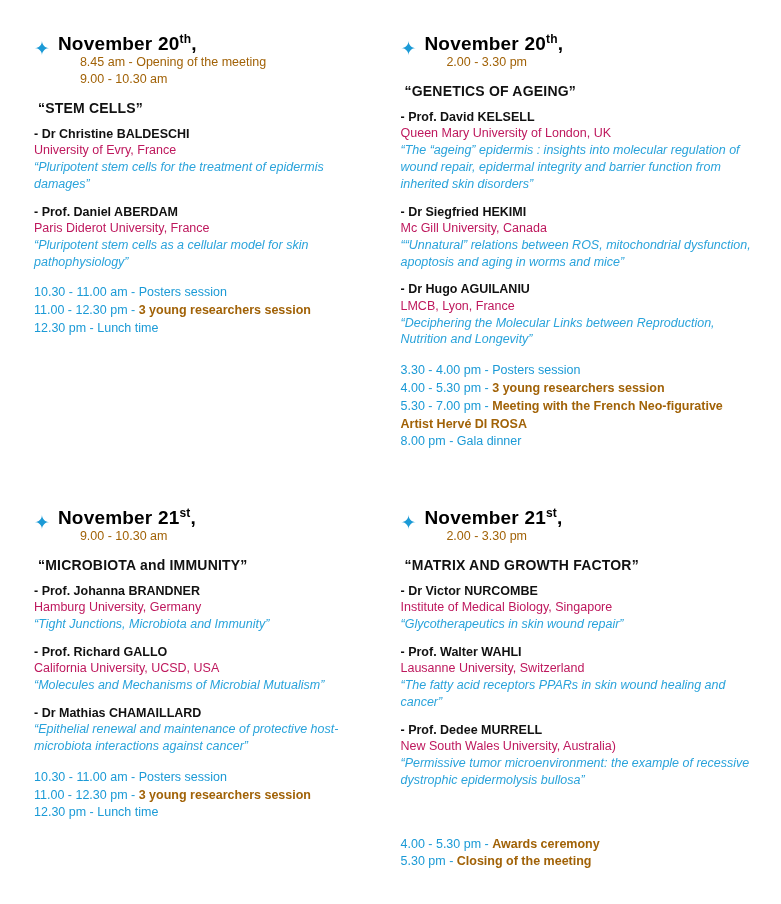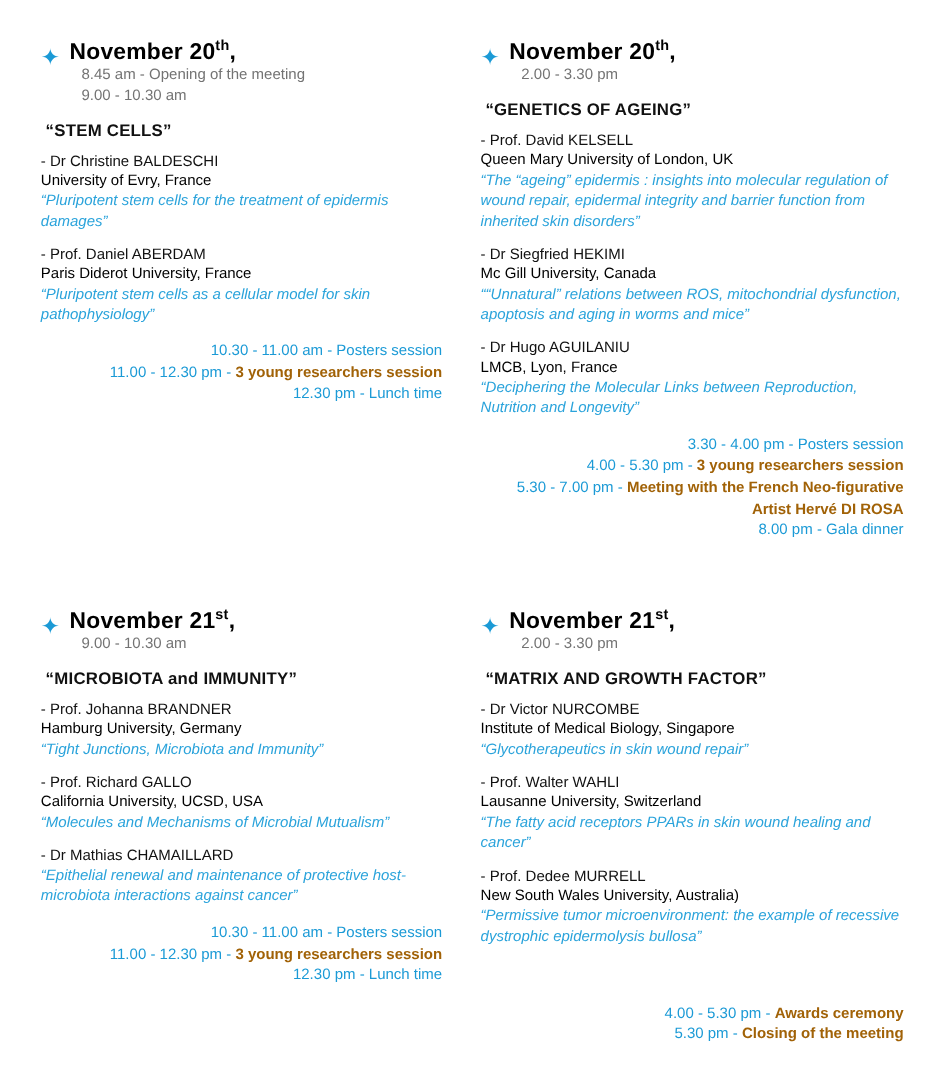--- a/index.html
+++ b/index.html
@@ -56,58 +56,57 @@
     font-weight: bold;
     line-height: 1.05;
     letter-spacing: 0.2px;
   }
   .date sup {
     font-size: 12px;
     vertical-align: super;
     line-height: 0;
   }
   .time-line {
-    color: #737373;
+    color: #a16207;
     font-size: 12.5px;
     line-height: 1.35;
-    margin-left: 10px;
+    margin-left: 22px;
   }
 
   .section-title {
     font-size: 14px;
     font-weight: bold;
     color: #111111;
     margin: 12px 0 10px 4px;
     letter-spacing: 0.2px;
   }
 
   .talk {
     margin-bottom: 11px;
   }
   .speaker {
     font-size: 12.5px;
-    font-weight: normal;
+    font-weight: bold;
     color: #111111;
     line-height: 1.3;
   }
   .affiliation {
     font-size: 12.5px;
-    color: #000000;
+    color: #be185d;
     line-height: 1.35;
   }
   .talk-title {
     font-size: 12.5px;
     color: #2aa3db;
     font-style: italic;
     line-height: 1.35;
   }
 
   .schedule {
     margin-top: 14px;
-    text-align: right;
   }
   .sched-line {
     font-size: 12.5px;
     color: #1b9ad6;
     line-height: 1.42;
   }
   .sched-line b {
     color: #a16207;
     font-weight: bold;
   }

